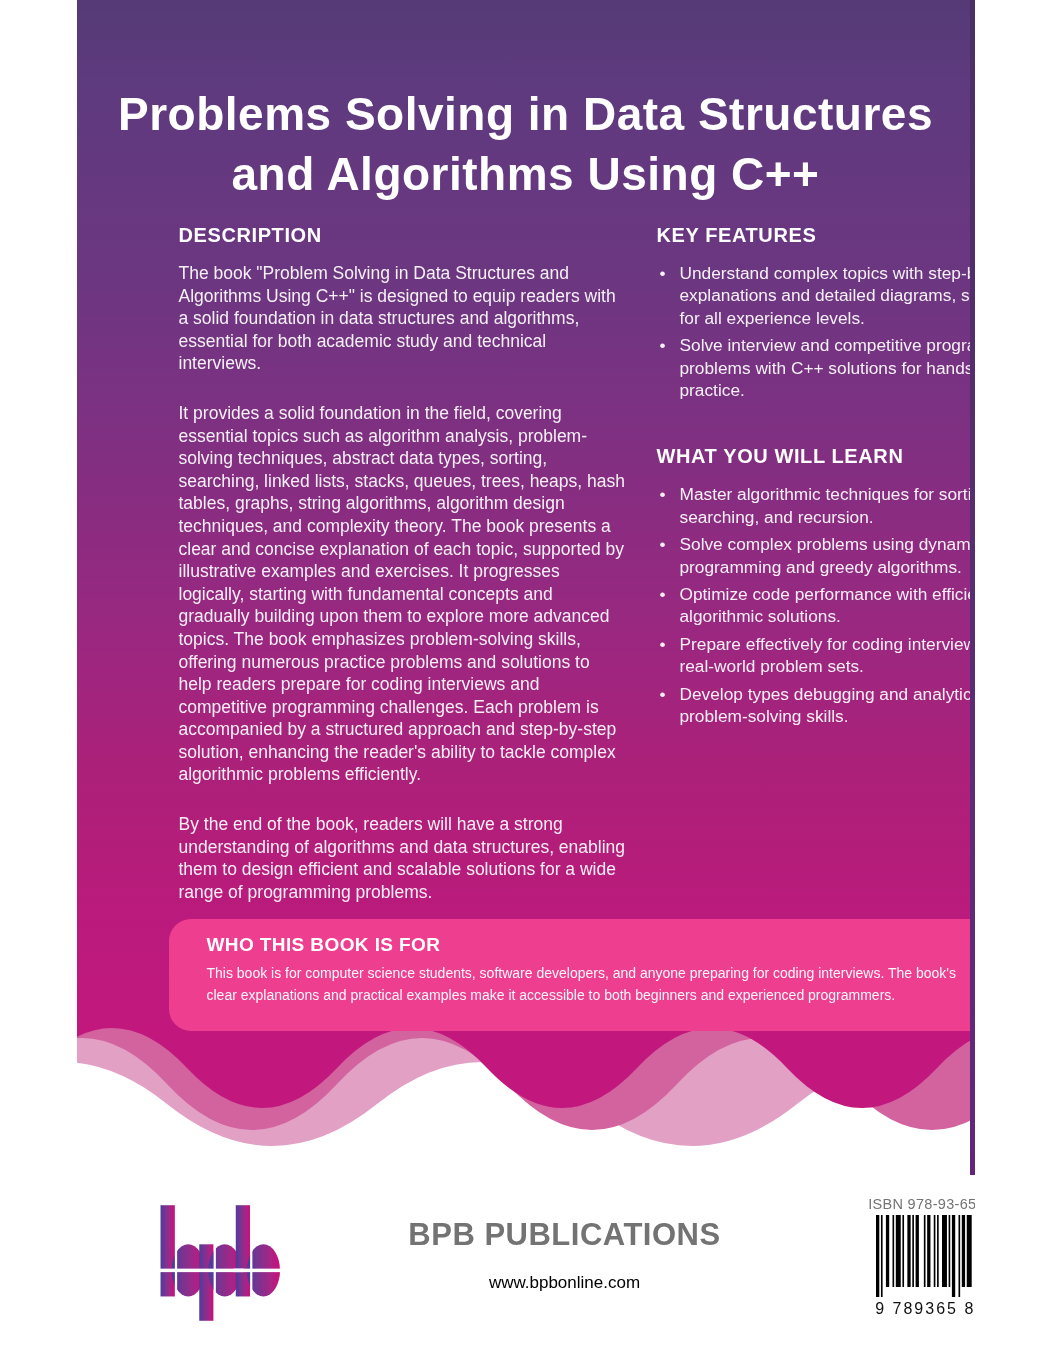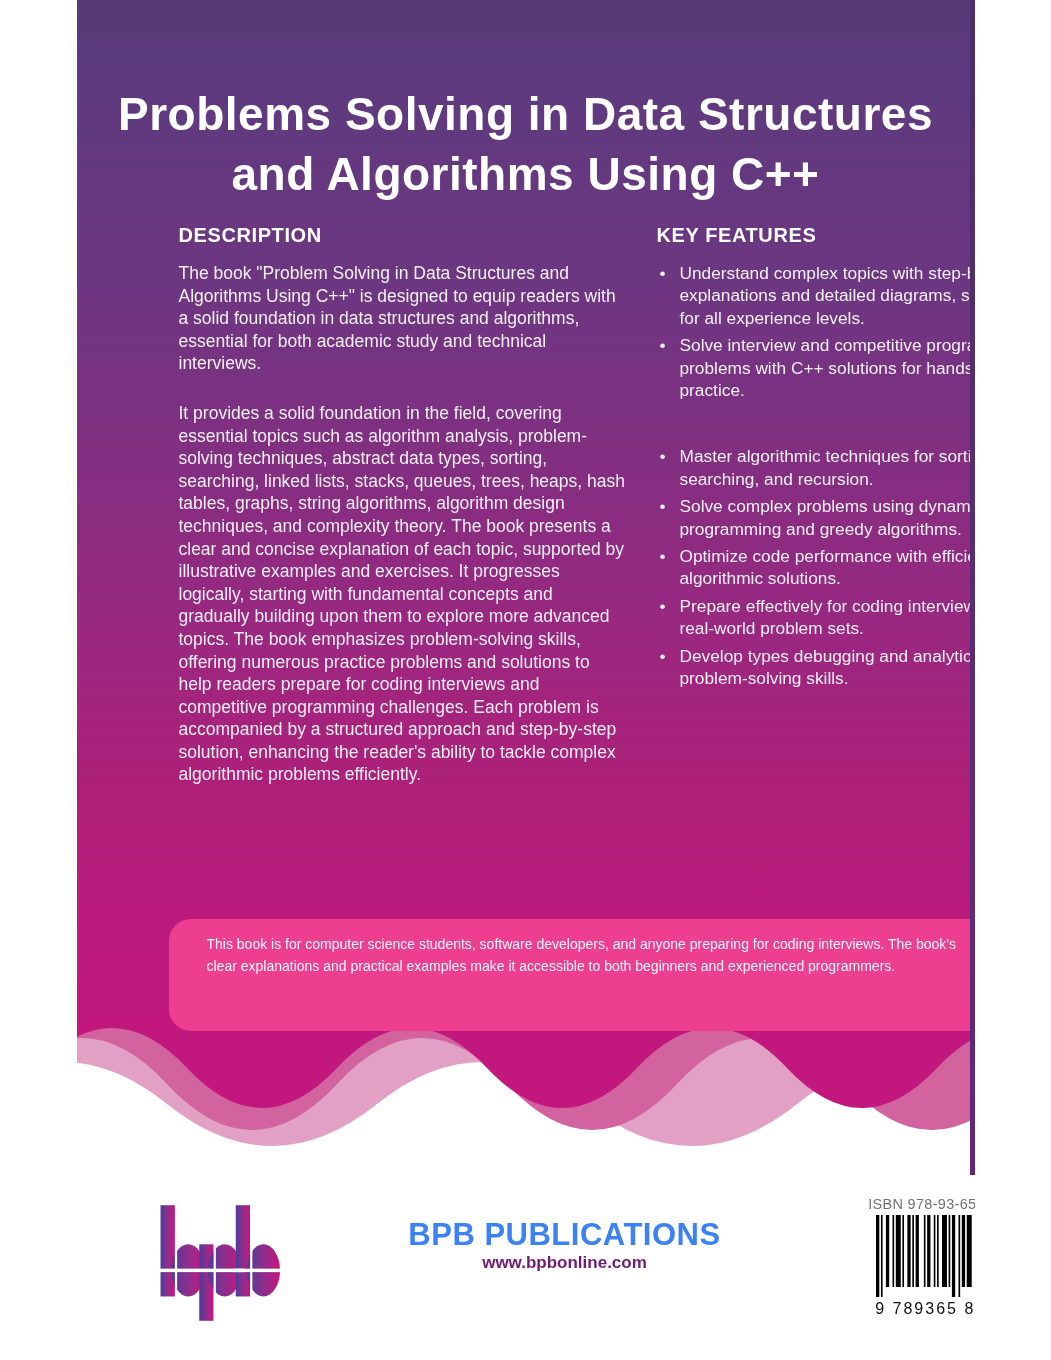--- a/index.html
+++ b/index.html
@@ -123,31 +123,31 @@
   }
   .publisher-block {
     position: absolute;
     left: 288px;
     top: 1218px;
     width: 400px;
     text-align: center;
     z-index: 5;
   }
   .publisher-name {
-    color: #3b82f6;
+    color: #737373;
     font-size: 31px;
     font-weight: 700;
     letter-spacing: 0.5px;
     line-height: 34px;
   }
   .publisher-site {
-    color: #701a75;
+    color: #000000;
     font-size: 17px;
-    font-weight: 700;
-    margin-top: 1px;
+    font-weight: 400;
+    margin-top: 21px;
   }
   .barcode-block {
     position: absolute;
     left: 786px;
     top: 1196px;
     width: 180px;
     text-align: center;
     z-index: 5;
   }
   .isbn-label {
@@ -189,44 +189,47 @@
       <span>Problems Solving in Data Structures</span><br>
       <span>and Algorithms Using C++</span>
     </h1>
 
     <div class="columns">
 
       <div class="col-left">
         <div class="section-heading">DESCRIPTION</div>
         <p class="body-text">The book "Problem Solving in Data Structures and Algorithms Using C++" is designed to equip readers with a solid foundation in data structures and algorithms, essential for both academic study and technical interviews.</p>
         <p class="body-text">It provides a solid foundation in the field, covering essential topics such as algorithm analysis, problem-solving techniques, abstract data types, sorting, searching, linked lists, stacks, queues, trees, heaps, hash tables, graphs, string algorithms, algorithm design techniques, and complexity theory. The book presents a clear and concise explanation of each topic, supported by illustrative examples and exercises. It progresses logically, starting with fundamental concepts and gradually building upon them to explore more advanced topics. The book emphasizes problem-solving skills, offering numerous practice problems and solutions to help readers prepare for coding interviews and competitive programming challenges. Each problem is accompanied by a structured approach and step-by-step solution, enhancing the reader's ability to tackle complex algorithmic problems efficiently.</p>
+        <p class="body-text">By the end of the book, readers will have a strong understanding of algorithms and data structures, enabling them to design efficient and scalable solutions for a wide range of programming problems.</p>
       </div>
 
       <div class="col-right">
         <div>
           <div class="section-heading">KEY FEATURES</div>
           <ul class="bullet-list">
             <li>Understand complex topics with step-by-step explanations and detailed diagrams, suitable for all experience levels.</li>
             <li>Solve interview and competitive programming problems with C++ solutions for hands-on practice.</li>
           </ul>
         </div>
 
         <div class="learn-block">
+          <div class="section-heading">WHAT YOU WILL LEARN</div>
           <ul class="bullet-list">
             <li>Master algorithmic techniques for sorting, searching, and recursion.</li>
             <li>Solve complex problems using dynamic programming and greedy algorithms.</li>
             <li>Optimize code performance with efficient algorithmic solutions.</li>
             <li>Prepare effectively for coding interviews with real-world problem sets.</li>
             <li>Develop types debugging and analytical problem-solving skills.</li>
           </ul>
         </div>
       </div>
     </div>
 
     <div class="audience-box">
+      <div class="section-heading">WHO THIS BOOK IS FOR</div>
       <p class="body-text">This book is for computer science students, software developers, and anyone preparing for coding interviews. The book's clear explanations and practical examples make it accessible to both beginners and experienced programmers.</p>
     </div>
   </div>
 
   <svg class="logo" viewBox="0 0 235 145" preserveAspectRatio="none">
     <defs>
       <linearGradient id="bpbGrad" x1="0" y1="0" x2="1" y2="0">
         <stop offset="0" stop-color="#4b3b9c"></stop>
         <stop offset="0.35" stop-color="#7b3390"></stop>
         <stop offset="0.7" stop-color="#a62586"></stop>

